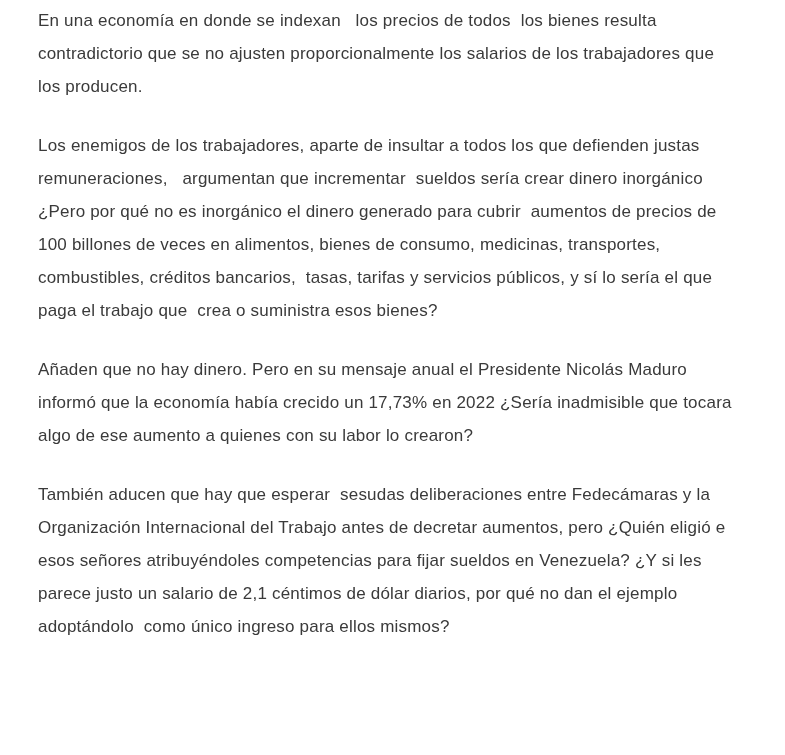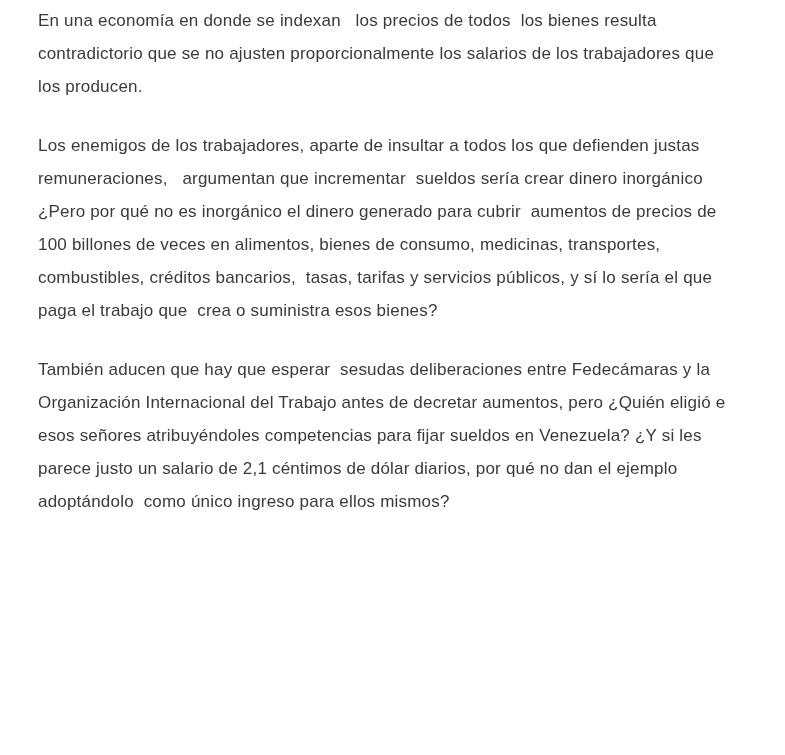--- a/index.html
+++ b/index.html
@@ -27,14 +27,15 @@
     white-space: pre-wrap;
     text-align: left;
   }
 </style>
 </head>
 <body>
 
 <div class="article">
   <p>En una economía en donde se indexan   los precios de todos  los bienes resulta contradictorio que se no ajusten proporcionalmente los salarios de los trabajadores que los producen.</p>
   <p>Los enemigos de los trabajadores, aparte de insultar a todos los que defienden justas remuneraciones,   argumentan que incrementar  sueldos sería crear dinero inorgánico ¿Pero por qué no es inorgánico el dinero generado para cubrir  aumentos de precios de 100 billones de veces en alimentos, bienes de consumo, medicinas, transportes, combustibles, créditos bancarios,  tasas, tarifas y servicios públicos, y sí lo sería el que paga el trabajo que  crea o suministra esos bienes?</p>
+  <p>Añaden que no hay dinero. Pero en su mensaje anual el Presidente Nicolás Maduro informó que la economía había crecido un 17,73% en 2022 ¿Sería inadmisible que tocara algo de ese aumento a quienes con su labor lo crearon?</p>
   <p>También aducen que hay que esperar  sesudas deliberaciones entre Fedecámaras y la Organización Internacional del Trabajo antes de decretar aumentos, pero ¿Quién eligió e esos señores atribuyéndoles competencias para fijar sueldos en Venezuela? ¿Y si les parece justo un salario de 2,1 céntimos de dólar diarios, por qué no dan el ejemplo adoptándolo  como único ingreso para ellos mismos?</p>
 </div>
 
 </body></html>

